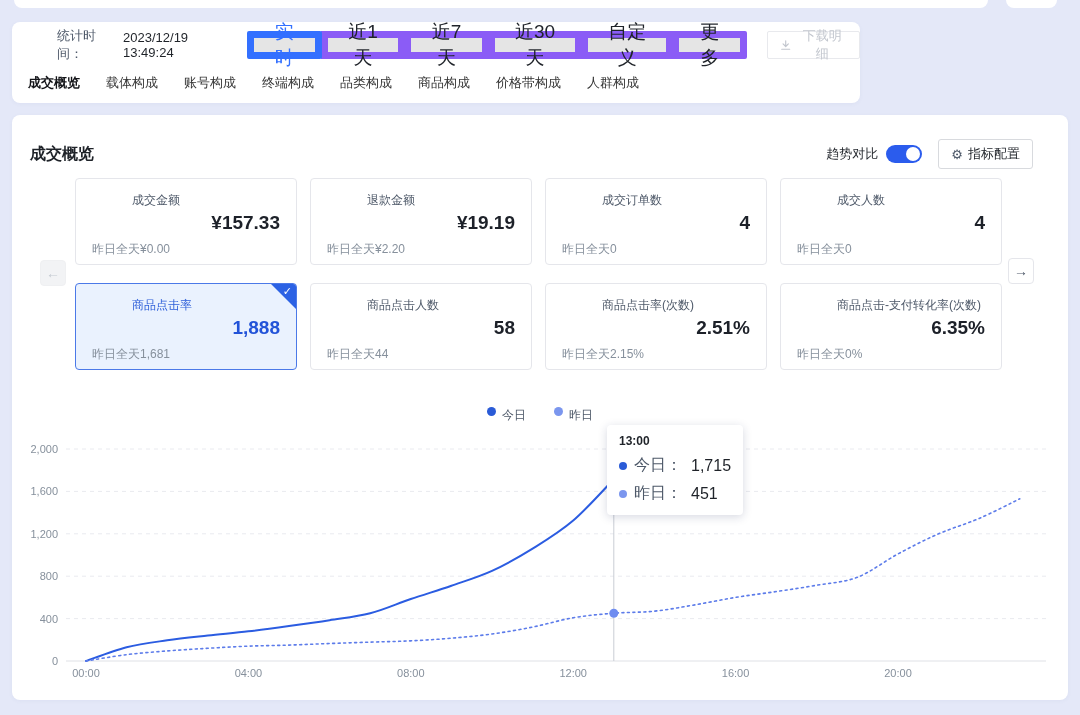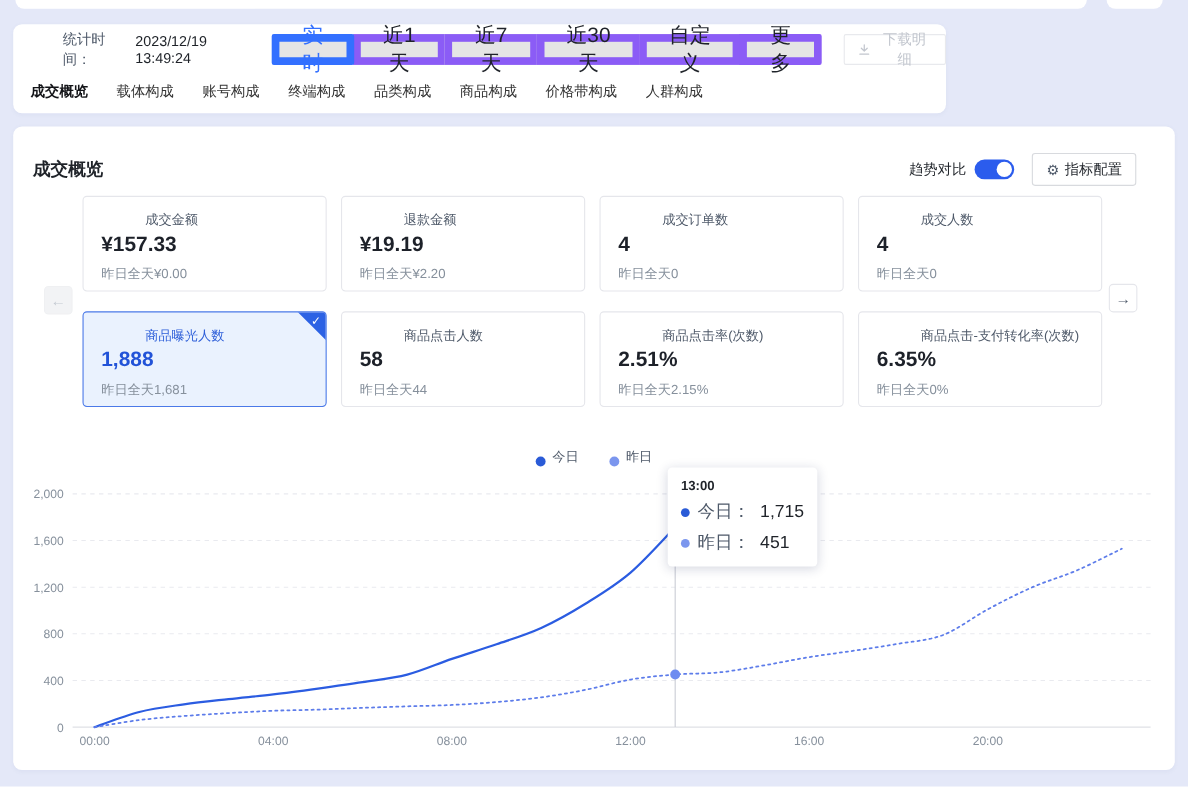--- a/index.html
+++ b/index.html
@@ -37,38 +37,38 @@
   .config-btn { margin-left:16px; height:30px; padding:0 12px; border:1px solid #d8dade; border-radius:3px;
     background:#fff; font-size:13px; color:#1f2329; display:flex; align-items:center; gap:5px; cursor:pointer; }
   .gear { font-size:13px; color:#4e5969; line-height:1; }
 
   
   .metric-grid { position:absolute; left:63px; top:63px; width:927px; display:grid;
     grid-template-columns:repeat(4,1fr); gap:18px 13px; }
   .metric-card { height:87px; border:1px solid #e5e6eb; border-radius:4px; padding:13px 16px;
     position:relative; background:#fff; cursor:pointer; overflow:hidden; }
   .m-title { font-size:12px; color:#4e5969; white-space:nowrap;margin-left:40px; }
-  .m-value { font-size:19px; font-weight:700; color:#1d2129; margin-top:3px; }
+  .m-value { font-size:19px; font-weight:700; color:#1d2129; margin-top:3px;text-align:right; }
   .m-sub { font-size:12px; color:#86909c; margin-top:7px; }
   .metric-card.selected { background:#eaf2fe; border-color:#4b79e8; }
   .metric-card.selected .m-title { color:#2e5fd9; }
   .metric-card.selected .m-value { color:#2253d8; }
   .corner { position:absolute; top:-1px; right:-1px; width:0; height:0;
     border-top:27px solid #2c62e4; border-left:27px solid transparent; }
   .check { position:absolute; top:1px; right:4px; color:#fff; font-size:11px; font-weight:700; }
 
   .nav-arrow { position:absolute; width:26px; height:26px; border-radius:4px; display:flex; align-items:center;
     justify-content:center; font-size:14px; cursor:pointer; }
   .nav-arrow.left { left:28px; top:145px; background:#f2f3f5; border:1px solid #eff0f2; color:#c5cad2; }
   .nav-arrow.right { left:996px; top:143px; background:#fff; border:1px solid #e5e6eb; color:#4e5969; }
 
   
   .legend { position:absolute; top:292px; left:0; width:100%; display:flex; justify-content:center;
     gap:28px; font-size:12px; color:#4e5969; }
-  .legend-item { display:flex; align-items:flex-end; gap:6px; cursor:pointer; }
+  .legend-item { display:flex; align-items:flex-start; gap:6px; cursor:pointer; }
   .legend-dot { width:9px; height:9px; border-radius:50%; }
   .chart { position:absolute; top:313px; left:0; width:1056px; height:255px; }
   .tooltip { position:absolute; left:595px; top:310px; min-width:100px; background:#fff; border-radius:4px;
     box-shadow:0 2px 10px rgba(30,40,90,.18); padding:9px 12px 11px; z-index:5; }
   .tt-title { font-size:12px; color:#1f2329; font-weight:600; }
   .tt-row { display:flex; align-items:center; gap:7px; font-size:16px; color:#4e5969; margin-top:7px; white-space:nowrap; }
   .tt-dot { width:8px; height:8px; border-radius:50%; flex:0 0 auto; }
   .tt-val { color:#1f2329; margin-left:2px; }
 </style>
 </head>
@@ -141,21 +141,21 @@
         <div class="m-title">成交订单数</div>
         <div class="m-value">4</div>
         <div class="m-sub">昨日全天0</div>
       </div>
       <div class="metric-card">
         <div class="m-title">成交人数</div>
         <div class="m-value">4</div>
         <div class="m-sub">昨日全天0</div>
       </div>
       <div class="metric-card selected">
-        <div class="m-title">商品曝光人数</div>
+        <div class="m-title">商品点击率</div>
         <div class="m-value">1,888</div>
         <div class="m-sub">昨日全天1,681</div>
         <div class="corner"></div>
         <span class="check">✓</span>
       </div>
       <div class="metric-card">
         <div class="m-title">商品点击人数</div>
         <div class="m-value">58</div>
         <div class="m-sub">昨日全天44</div>
       </div>

